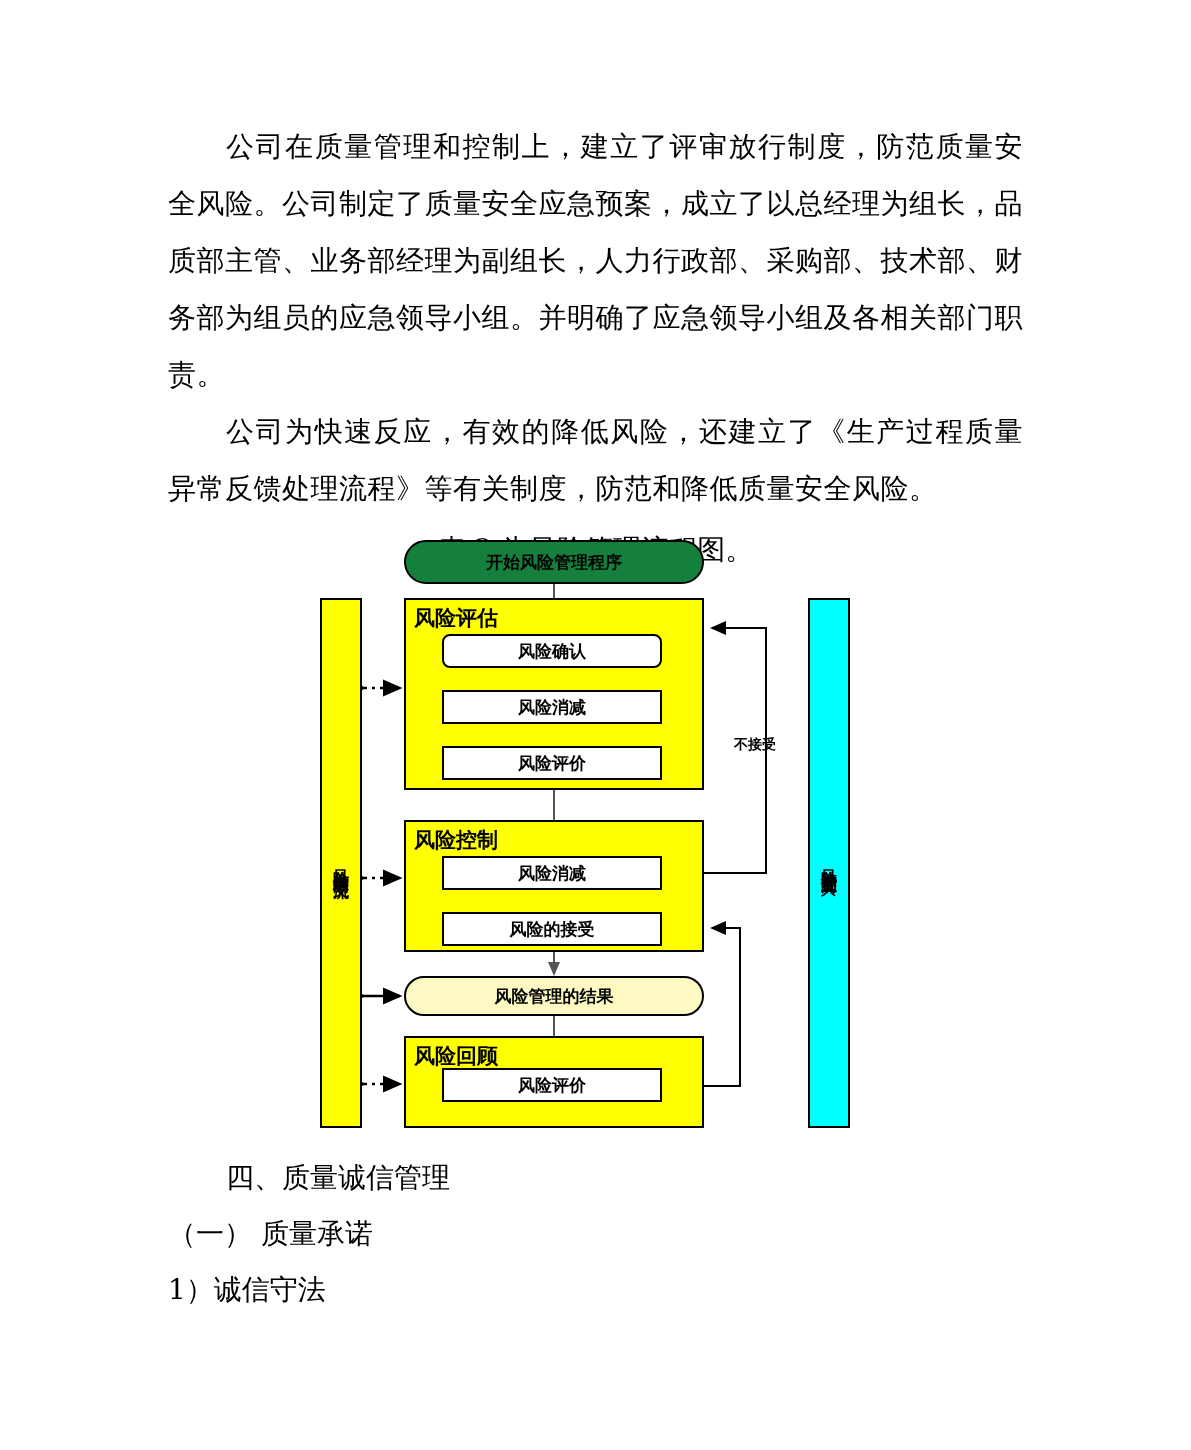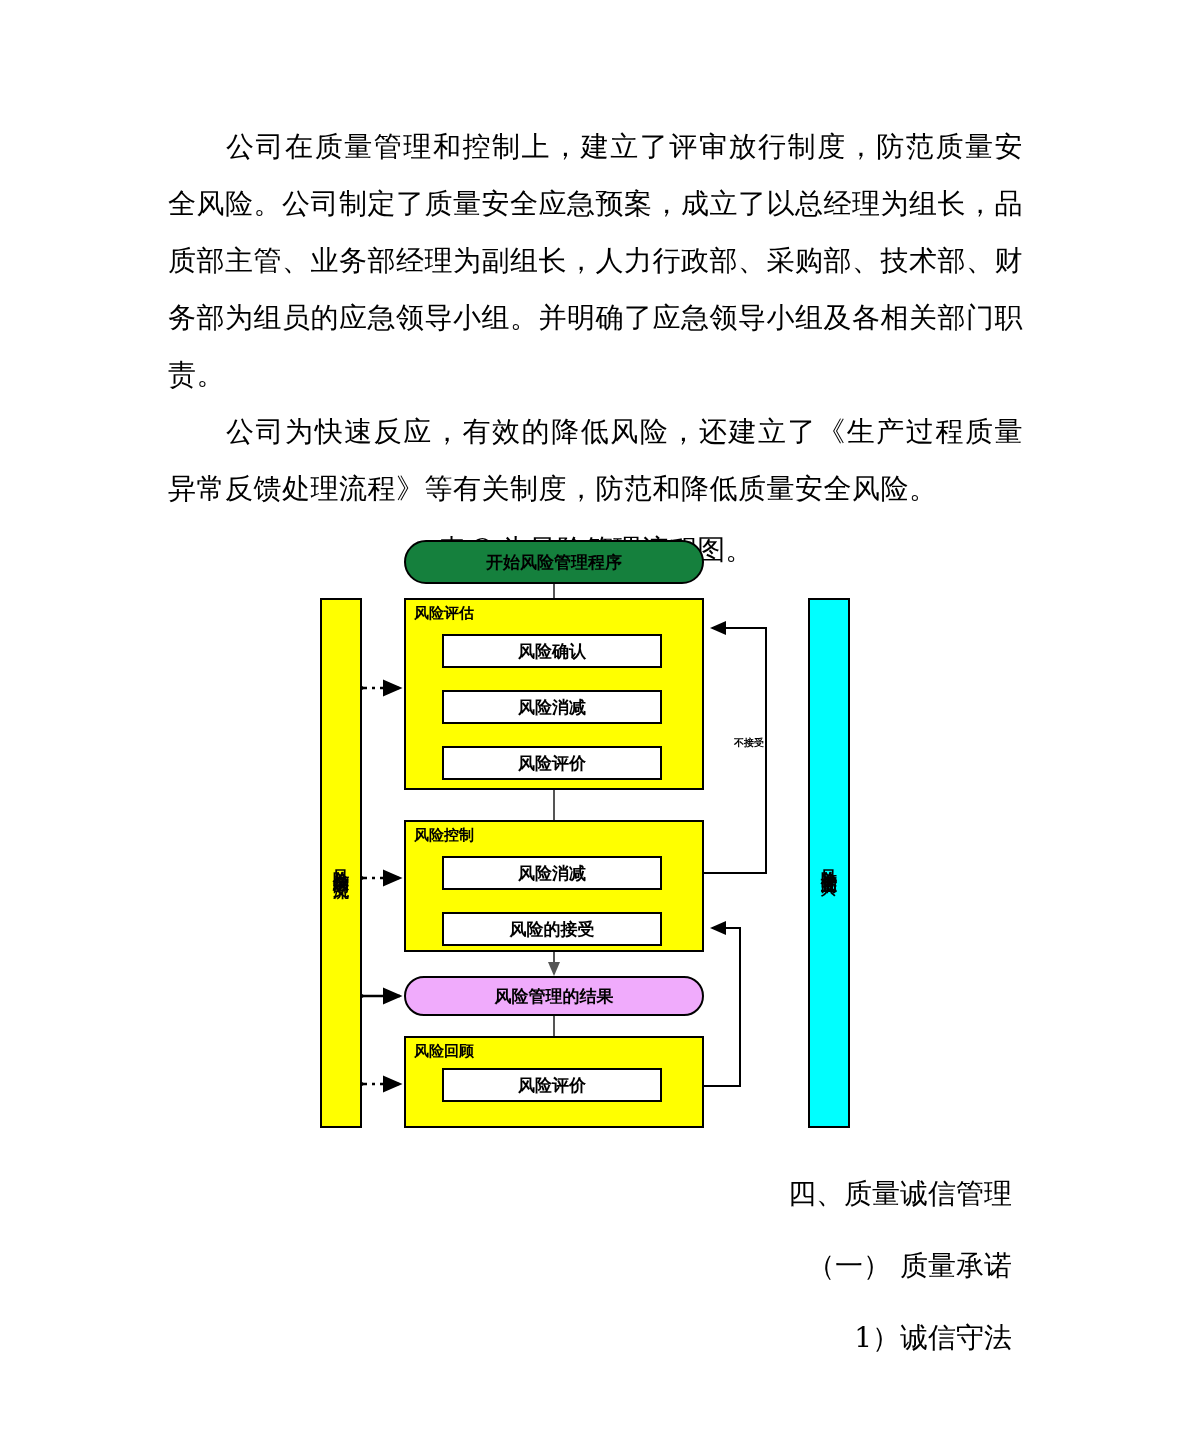--- a/index.html
+++ b/index.html
@@ -100,39 +100,39 @@
     font-size: 17px;
     font-weight: bold;
     font-family: "DejaVu Sans", "Liberation Sans", sans-serif;
     color: #000;
   }
   .result-pill {
     left: 104px;
     top: 448px;
     width: 300px;
     height: 40px;
-    background: #f0abfc;
+    background: #fef9c3;
     border: 2px solid #000;
     border-radius: 20px;
     display: flex;
     align-items: center;
     justify-content: center;
     font-size: 17px;
     font-weight: bold;
     font-family: "DejaVu Sans", "Liberation Sans", sans-serif;
   }
   .group-box {
     background: #ffff00;
     border: 2px solid #000;
   }
   .group-title {
     position: absolute;
     left: 8px;
     top: 4px;
-    font-size: 15px;
+    font-size: 21px;
     font-weight: bold;
     font-family: "DejaVu Sans", "Liberation Sans", sans-serif;
   }
   .g-assess {
     left: 104px;
     top: 70px;
     width: 300px;
     height: 192px;
   }
   .g-control {
@@ -153,31 +153,31 @@
     display: flex;
     align-items: center;
     justify-content: center;
     font-size: 17px;
     font-weight: bold;
     font-family: "DejaVu Sans", "Liberation Sans", sans-serif;
     height: 34px;
     left: 142px;
     width: 220px;
   }
-  .pb1 { top: 106px; }
+  .pb1 { top: 106px; border-radius: 8px; }
   .pb2 { top: 162px; }
   .pb3 { top: 218px; }
   .pb4 { top: 328px; }
   .pb5 { top: 384px; }
   .pb6 { top: 540px; }
 
   .reject-label {
     left: 434px;
     top: 208px;
-    font-size: 10px;
+    font-size: 14px;
     font-weight: bold;
     font-family: "DejaVu Sans", "Liberation Sans", sans-serif;
   }
   .svg-layer {
     position: absolute;
     left: 0; top: 0;
     width: 600px;
     height: 600px;
     pointer-events: none;
   }
@@ -185,22 +185,21 @@
   
   .bottom-text {
     position: absolute;
     left: 168px;
     top: 1150px;
     width: 860px;
   }
   .h-line {
     font-size: 28px;
     line-height: 56px;
-    margin: 16px;
-    text-align: right;
+    margin: 0;
   }
   .h-line.ind { padding-left: 58px; }
 </style>
 </head>
 <body>
 
 <div class="page">
 
   <div class="body-text">
     <p class="para indent">公司在质量管理和控制上，建立了评审放行制度，防范质量安全风险。公司制定了质量安全应急预案，成立了以总经理为组长，品质部主管、业务部经理为副组长，人力行政部、采购部、技术部、财务部为组员的应急领导小组。并明确了应急领导小组及各相关部门职责。</p>

